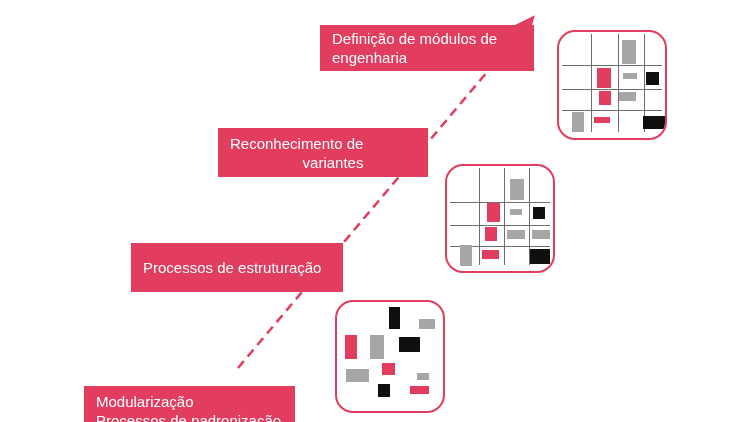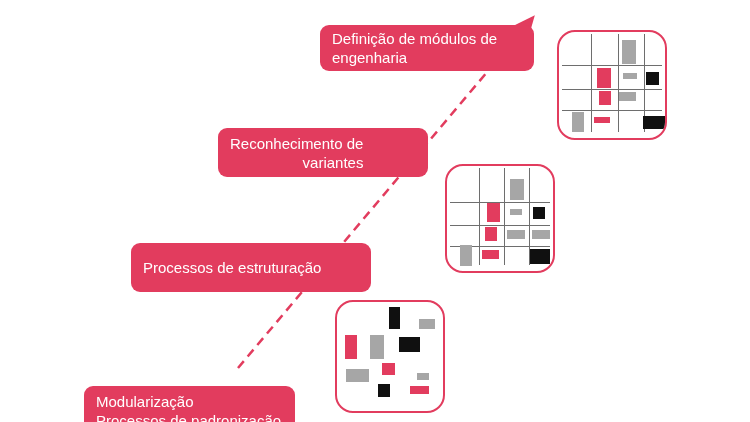--- a/index.html
+++ b/index.html
@@ -4,24 +4,24 @@
 <style>
   html,body{margin:0;padding:0;background:#fff;}
   .canvas{
     position:relative;width:750px;height:422px;background:var(--bg,#fff);
     font-family:"Liberation Sans",sans-serif;overflow:hidden;
   }
   #arrow-svg{position:absolute;left:0;top:0;width:750px;height:422px;z-index:1;}
   .stage-label{
     position:absolute;z-index:2;background:var(--accent);color:var(--label-text);
     font-size:15px;line-height:19px;display:flex;align-items:center;
-    padding:4px 12px;box-sizing:border-box;white-space:pre-line;border-radius:9px;
+    padding:4px 12px;box-sizing:border-box;white-space:pre-line;
   }
   #stage-1{left:84px;top:365px;width:211px;height:50px;margin-top:21px;}
-  #stage-2{left:131px;top:243px;width:240px;height:49px;text-align:center;}
+  #stage-2{left:131px;top:243px;width:212px;height:49px;text-align:center;}
   #stage-3{left:218px;top:128px;width:210px;height:49px;text-align:right;}
   #stage-4{left:320px;top:25px;width:214px;height:46px;}
   .module-card{
     position:absolute;z-index:2;background:#fff;border:2px solid var(--accent);
     border-radius:18px;box-sizing:border-box;overflow:hidden;
   }
   #module-1{left:335px;top:300px;width:110px;height:113px;}
   #module-2{left:445px;top:164px;width:110px;height:109px;}
   #module-3{left:557px;top:30px;width:110px;height:110px;}
   .grid-line-v{position:absolute;width:1px;top:2px;bottom:6px;background:var(--grid);}

